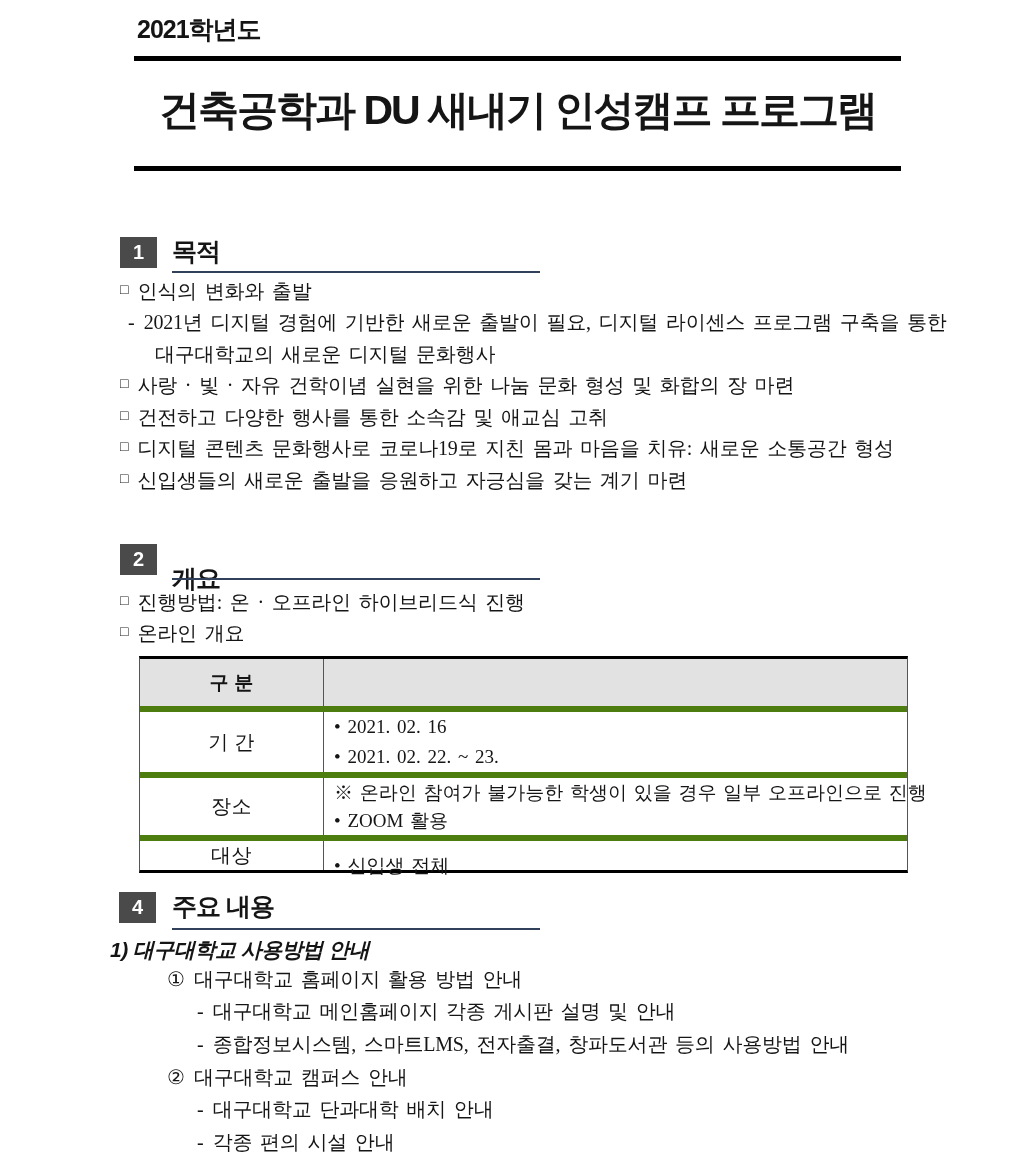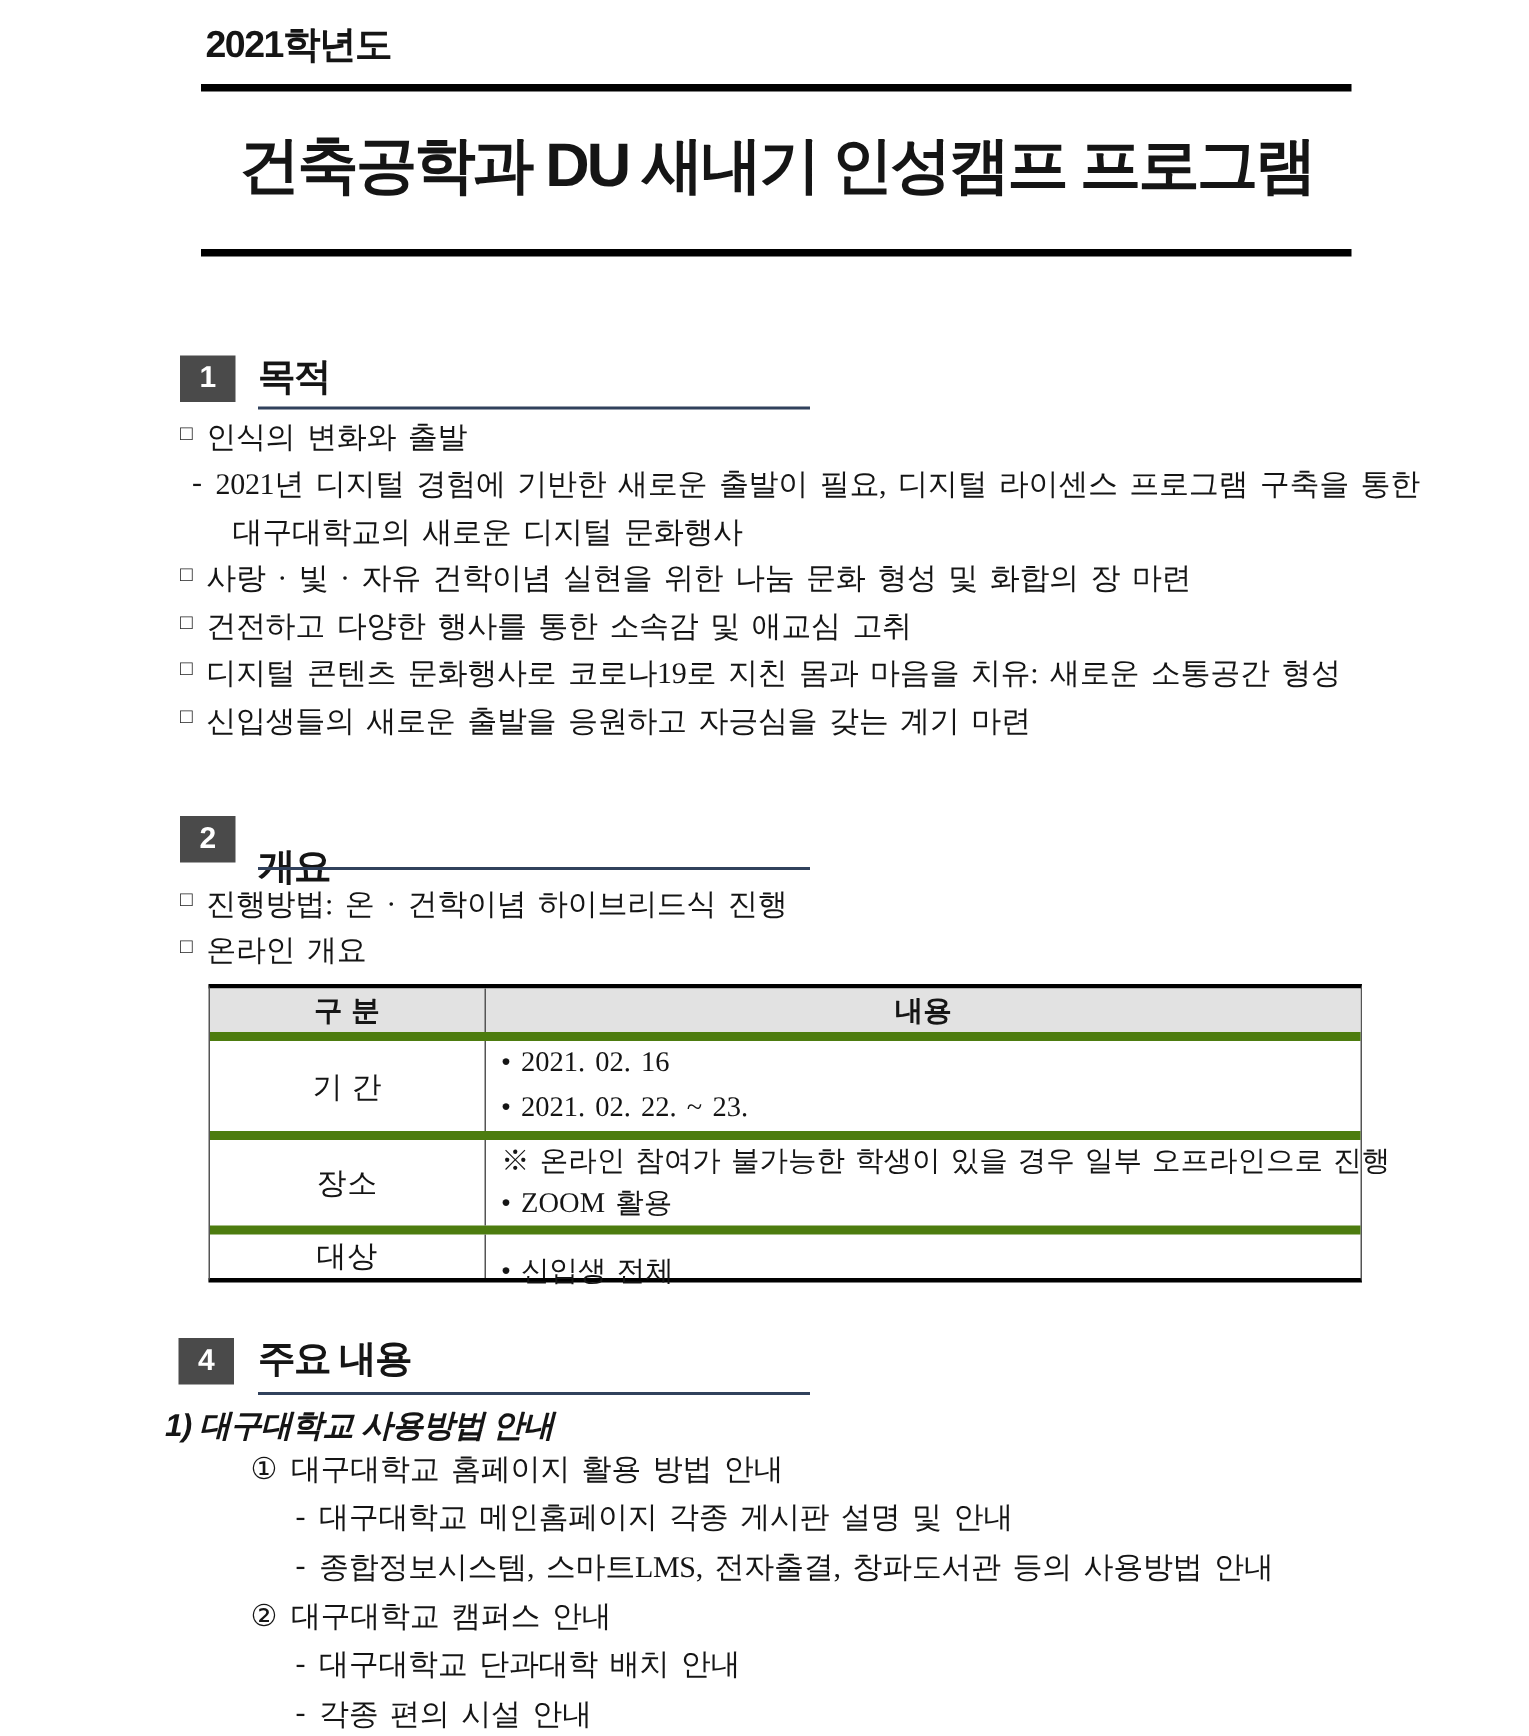--- a/index.html
+++ b/index.html
@@ -58,21 +58,21 @@
   }
   
   .doc-table{
     position:absolute;left:139px;top:656px;width:769px;
     border-top:3px solid #000;border-bottom:3px solid #000;
     border-left:1px solid #555;border-right:1px solid #555;
     box-sizing:border-box;
   }
   .t-row{display:flex;border-top:6px solid #4d7c0f;}
   .t-row:first-child{border-top:none;}
-  .t-head{background:#e2e2e2;height:29px;}
+  .t-head{background:#e2e2e2;height:47px;}
   .t-c1{
     width:183px;flex:none;border-right:1px solid #555;
     display:flex;align-items:center;justify-content:center;
     font-size:20px;letter-spacing:0.5px;
   }
   .t-c2{
     flex:1;display:flex;flex-direction:column;justify-content:center;
     padding-left:10px;font-size:19px;box-sizing:border-box;
   }
   .t-head .t-c1,.t-head .t-c2{font-weight:700;font-size:19px;}
@@ -120,31 +120,30 @@
     <span class="mk mk-sq">□</span>
     <span class="txt">신입생들의 새로운 출발을 응원하고 자긍심을 갖는 계기 마련</span>
   </div>
 
   <div class="badge" style="left:120px;top:544px;">2</div>
   <div class="sec-title" style="top:563px;">개요</div>
   <div class="sec-underline" style="top:578px;"></div>
 
   <div class="line" style="left:120px;top:589px;">
     <span class="mk mk-sq">□</span>
-    <span class="txt">진행방법: 온 · 건학이념 하이브리드식 진행</span>
+    <span class="txt">진행방법: 온 · 오프라인 하이브리드식 진행</span>
   </div>
   <div class="line" style="left:120px;top:620px;">
     <span class="mk mk-sq">□</span>
     <span class="txt">온라인 개요</span>
   </div>
 
   <div class="doc-table">
     <div class="t-row t-head">
       <div class="t-c1">구 분</div>
-      <div class="t-c2">내용</div>
     </div>
     <div class="t-row" style="height:60px;">
       <div class="t-c1">기 간</div>
       <div class="t-c2">
         <div class="t-line">• 2021. 02. 16</div>
         <div class="t-line">• 2021. 02. 22. ~ 23.</div>
       </div>
     </div>
     <div class="t-row" style="height:57px;">
       <div class="t-c1">장소</div>

